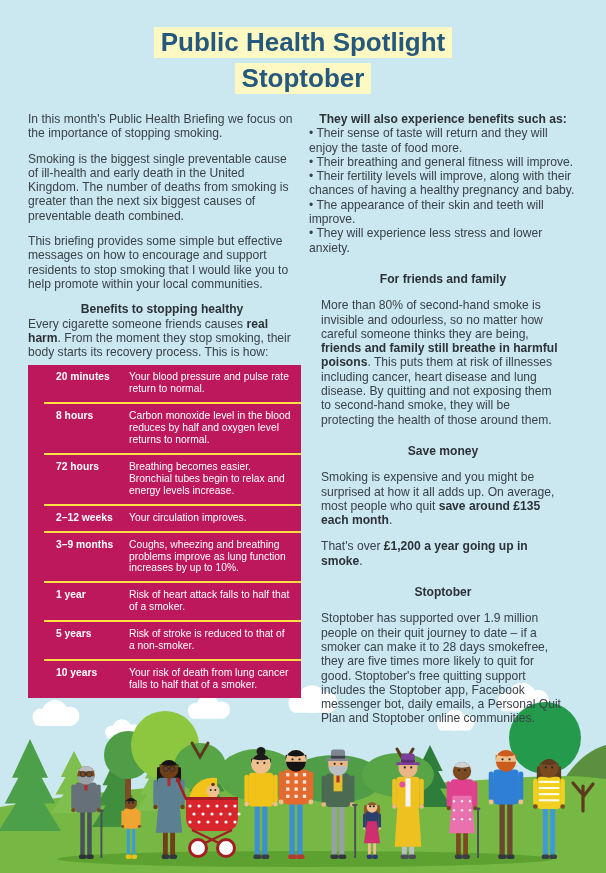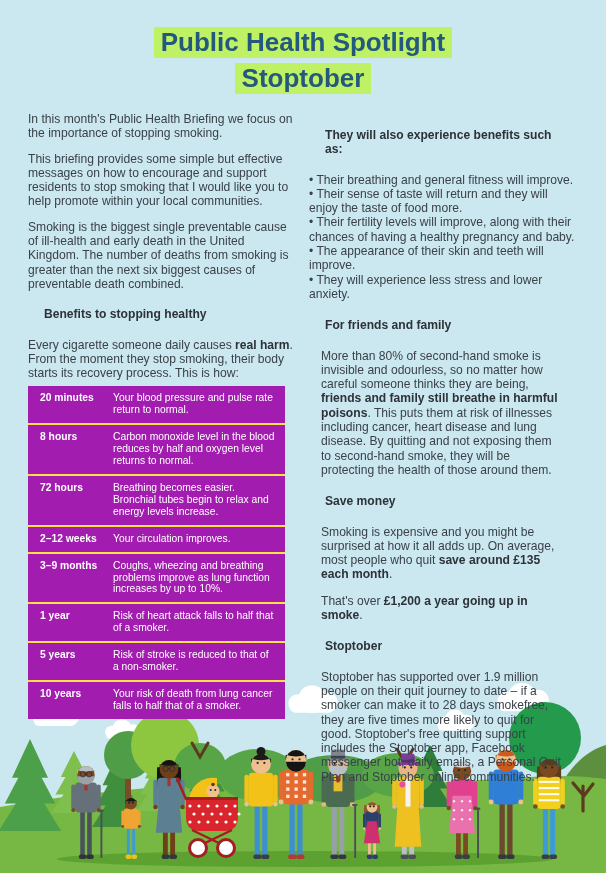--- a/index.html
+++ b/index.html
@@ -6,41 +6,41 @@
   .page{
     position:relative;width:606px;height:873px;overflow:hidden;
     background:#cbe7ef;
     font-family:"Liberation Sans",sans-serif;
     color:#3a4149;
   }
   
   .title-block{ text-align:center; padding-top:26px; line-height:33px; }
   .title-line{ margin:0; }
   .title-hl{
-    display:inline-block; background:#bef264; color:#24587c;
+    display:inline-block; background:#fef9c3; color:#24587c;
     font-size:26px; font-weight:bold; padding:0 7px; line-height:31px; margin:1px 0;
   }
   
   .columns{
     position:relative; z-index:2;
     display:flex; gap:13px; padding:14px 28px 0 28px;
     font-size:12.1px; line-height:14.3px;
   }
   .col{ width:268px; }
   .col p{ margin:0 0 11px 0; }
-  .col h3{ margin:16px; font-size:12.1px; line-height:14.3px; color:#2d3238; }
+  .col h3{ margin:0; font-size:12.1px; line-height:14.3px; color:#2d3238;text-align:center; }
   .sec{ margin-top:17px; }
   .sec p{ margin:12px; }
   b{ font-weight:bold; color:#2d3238; }
   .bullet{ margin:0; }
   
   .recovery-table{
     margin-top:6px; width:257px;
-    background:#a21caf; color:#ffffff;
-    font-size:10.3px; line-height:11.9px;
+    background:#be185d; color:#ffffff;
+    font-size:10.3px; line-height:11.9px;padding-left:16px;
   }
   .t-row{ display:flex; padding:6px 8px 7px 12px; }
   .t-row + .t-row{ border-top:2px solid #fde047; }
   .t-time{ width:73px; flex:none; font-weight:bold; }
   .t-benefit{ flex:1; }
   
   .scene-wrap{ position:absolute; left:0; bottom:0; width:606px; height:190px; z-index:1; }
   svg{ display:block; }
 </style>
 </head>
@@ -50,24 +50,24 @@
 
   <div class="title-block">
     <div class="title-line"><span class="title-hl">Public Health Spotlight</span></div>
     <div class="title-line"><span class="title-hl">Stoptober</span></div>
   </div>
 
   <div class="columns">
 
     <div class="col">
       <p>In this month's Public Health Briefing we focus on the importance of stopping smoking.</p>
+      <p>Smoking is the biggest single preventable cause of ill-health and early death in the United Kingdom. The number of deaths from smoking is greater than the next six biggest causes of preventable death combined.</p>
       <p>This briefing provides some simple but effective messages on how to encourage and support residents to stop smoking that I would like you to help promote within your local communities.</p>
-      <p>Smoking is the biggest single preventable cause of ill-health and early death in the United Kingdom. The number of deaths from smoking is greater than the next six biggest causes of preventable death combined.</p>
       <h3>Benefits to stopping healthy</h3>
-      <p style="margin-bottom:0;"><span>Every cigarette someone daily causes </span><b>real harm</b><span>. From the moment they stop smoking, their body starts its recovery process. This is how:</span></p>
+      <p style="margin-bottom:0;"><span>Every cigarette someone friends causes </span><b>real harm</b><span>. From the moment they stop smoking, their body starts its recovery process. This is how:</span></p>
 
       <div class="recovery-table">
 
           <div class="t-row">
             <div class="t-time">20 minutes</div>
             <div class="t-benefit">Your blood pressure and pulse rate return to normal.</div>
           </div>
 
           <div class="t-row">
             <div class="t-time">8 hours</div>
@@ -103,23 +103,23 @@
             <div class="t-time">10 years</div>
             <div class="t-benefit">Your risk of death from lung cancer falls to half that of a smoker.</div>
           </div>
         </div>
     </div>
 
     <div class="col">
       <h3>They will also experience benefits such as:</h3>
       <div>
 
+          <div class="bullet">• Their sense of taste will return and they will enjoy the taste of food more.</div>
+
           <div class="bullet">• Their breathing and general fitness will improve.</div>
-
-          <div class="bullet">• Their sense of taste will return and they will enjoy the taste of food more.</div>
 
           <div class="bullet">• Their fertility levels will improve, along with their chances of having a healthy pregnancy and baby.</div>
 
           <div class="bullet">• The appearance of their skin and teeth will improve.</div>
 
           <div class="bullet">• They will experience less stress and lower anxiety.</div>
         </div>
 
       <div class="sec">
         <h3>For friends and family</h3>

